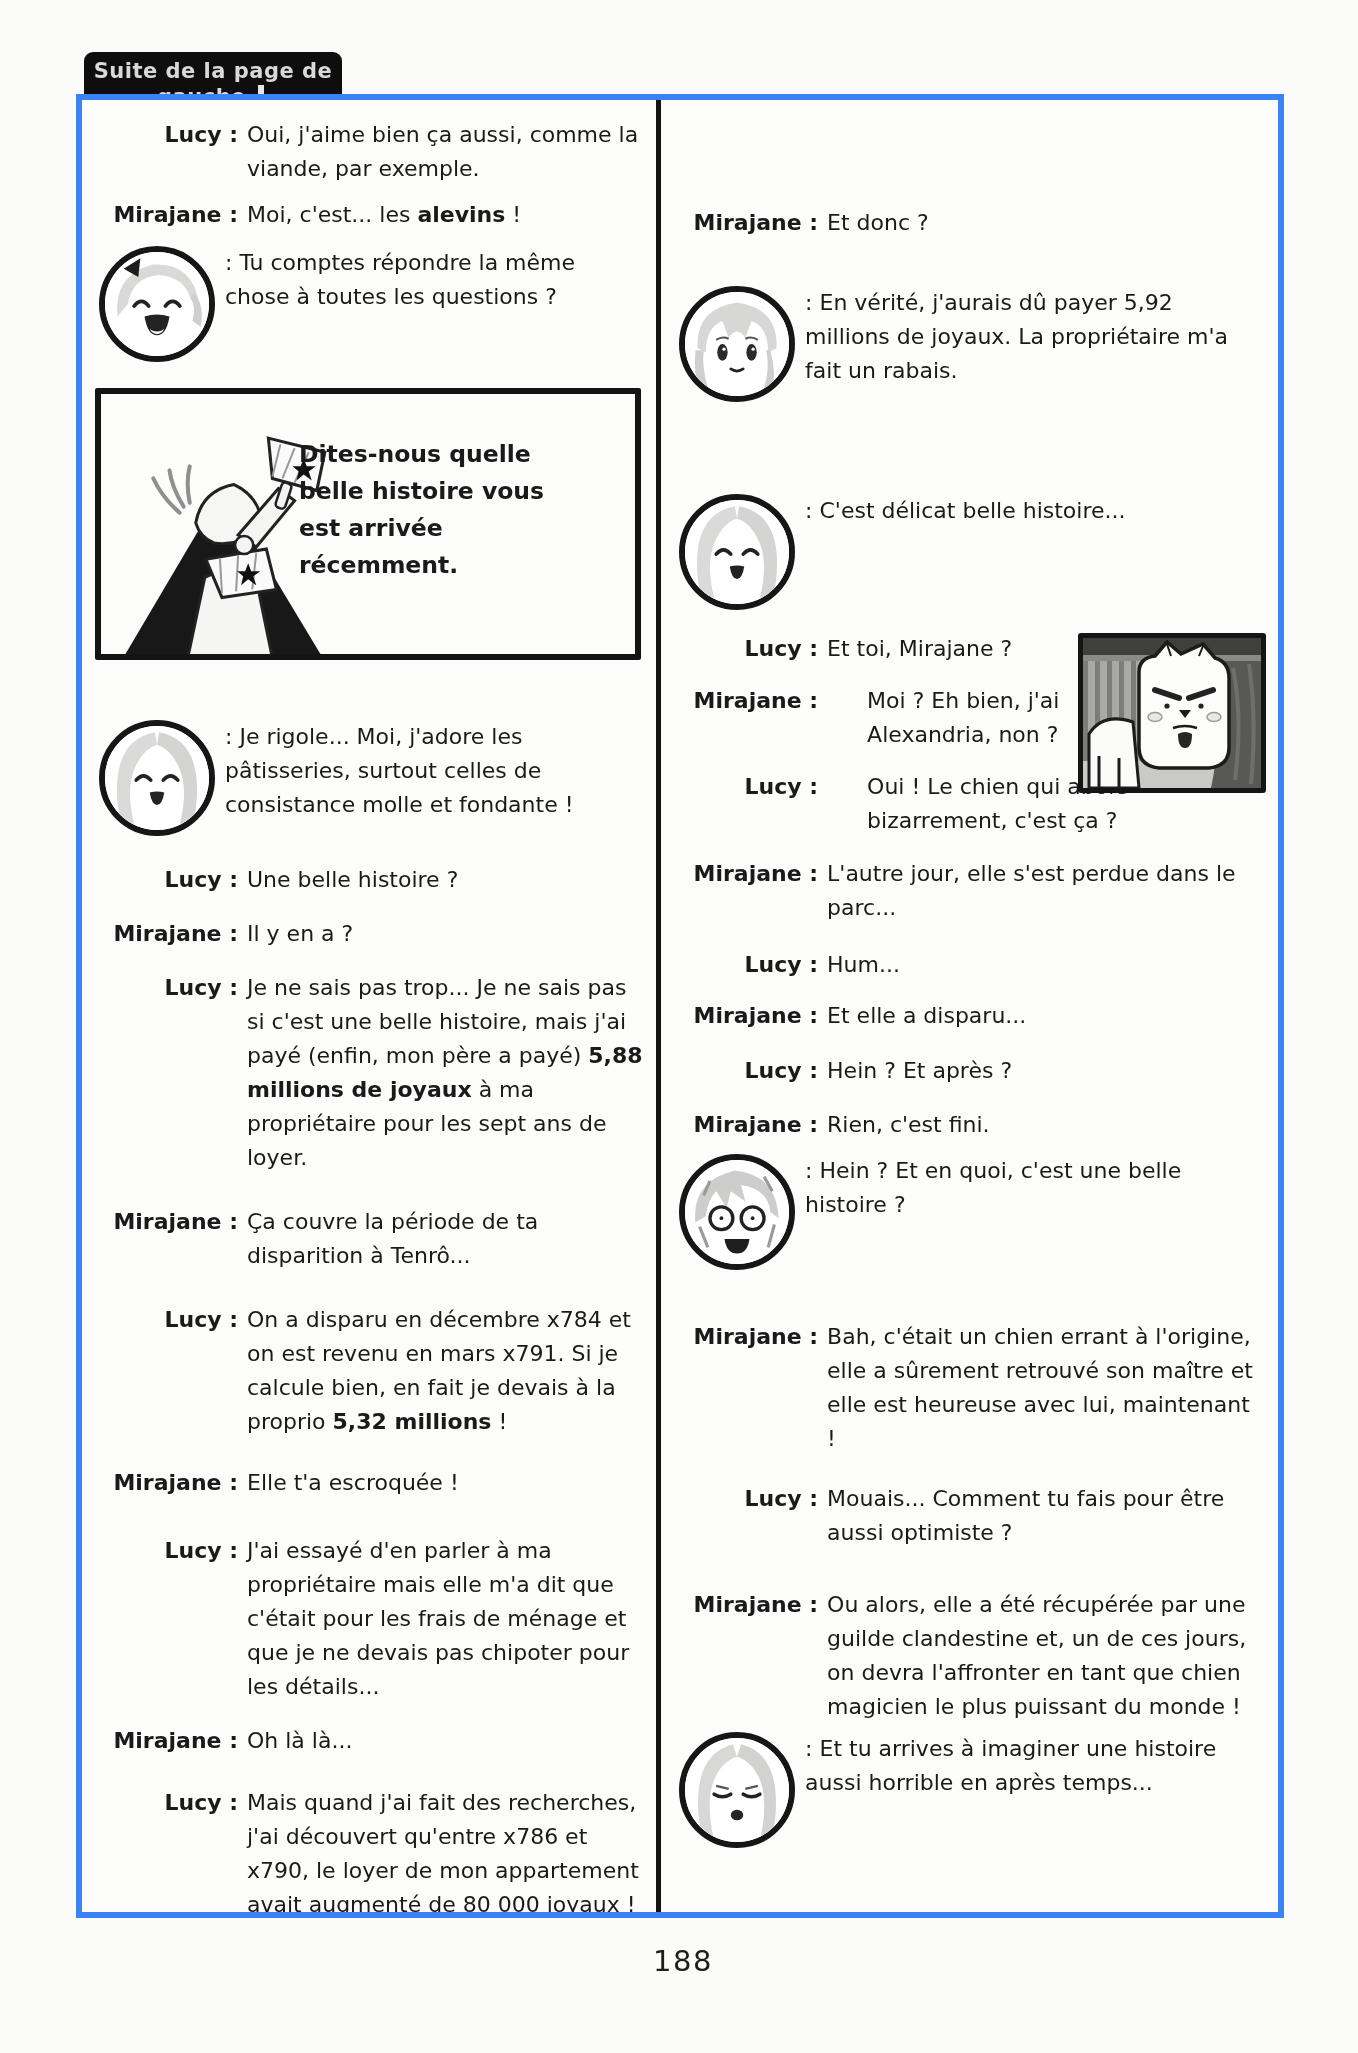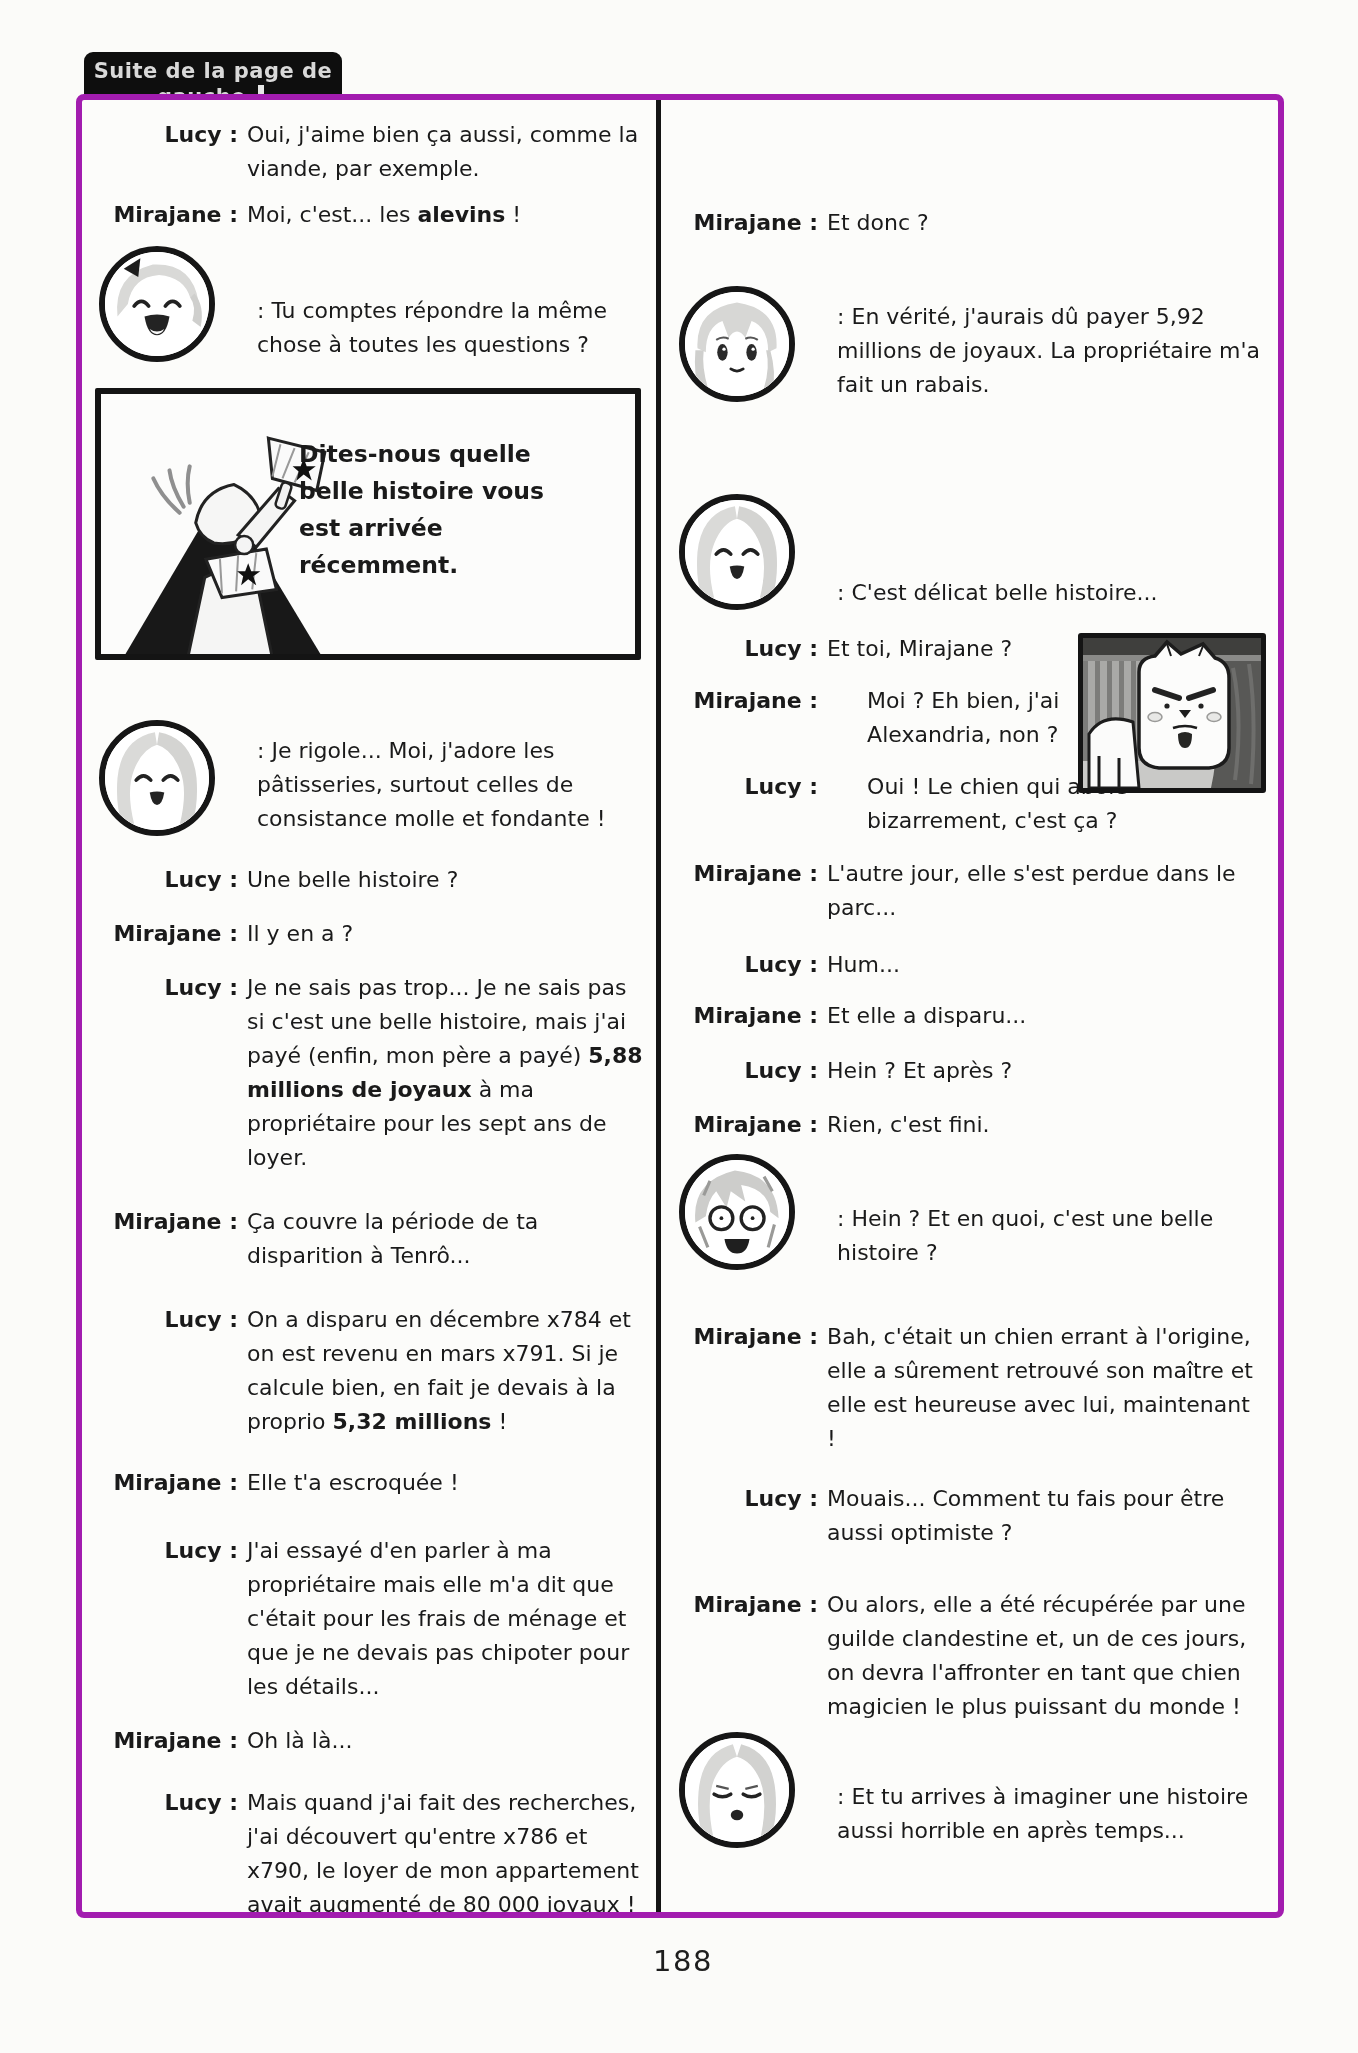--- a/index.html
+++ b/index.html
@@ -10,35 +10,35 @@
   }
   .badge{
     position:absolute;left:84px;top:52px;width:258px;box-sizing:border-box;
     background:#0e0e0e;color:#d9d9d9;border-radius:9px;
     padding:6px 6px 9px;text-align:center;font-weight:700;
     font-size:21px;line-height:26px;letter-spacing:.5px;
   }
   .badge .arr{display:inline-block;vertical-align:-4px;margin-left:7px;}
   .main-box{
     position:absolute;left:76px;top:94px;width:1208px;height:1824px;
-    box-sizing:border-box;border:6px solid #a21caf;border-radius:8px;
+    box-sizing:border-box;border:6px solid #3b82f6;border-radius:0;
     background:#fcfcfa;
   }
   .columns{display:flex;width:100%;height:100%;}
   .col{position:relative;box-sizing:border-box;overflow:hidden;}
   .col-left{width:48%;padding:0 10px 0 5px;}
   .col-right{width:52%;border-left:5px solid #141414;padding:0 16px 0 6px;}
   .entry{display:flex;align-items:flex-start;font-size:22px;line-height:34px;}
   .speaker{
     flex:0 0 160px;text-align:right;font-weight:700;font-size:22px;
     padding-right:9px;box-sizing:border-box;white-space:nowrap;
   }
   .dtext{flex:1;}
   .dtext b{font-weight:700;}
-  .avatar-entry{align-items:flex-end;padding-left:12px;gap:32px;}
+  .avatar-entry{align-items:flex-start;padding-left:12px;}
   .avatar{
     flex:0 0 auto;width:104px;height:104px;border:6px solid #161616;
     border-radius:50%;background:#fff;overflow:hidden;
   }
   .avatar svg{display:block;width:100%;height:100%;}
   .bubble-text{margin-left:10px;}
   .qbox{
     display:block;position:relative;margin-left:8px;width:546px;height:272px;
     box-sizing:border-box;border:6px solid #141414;border-radius:2px;
     background:#fcfcfb;overflow:hidden;

